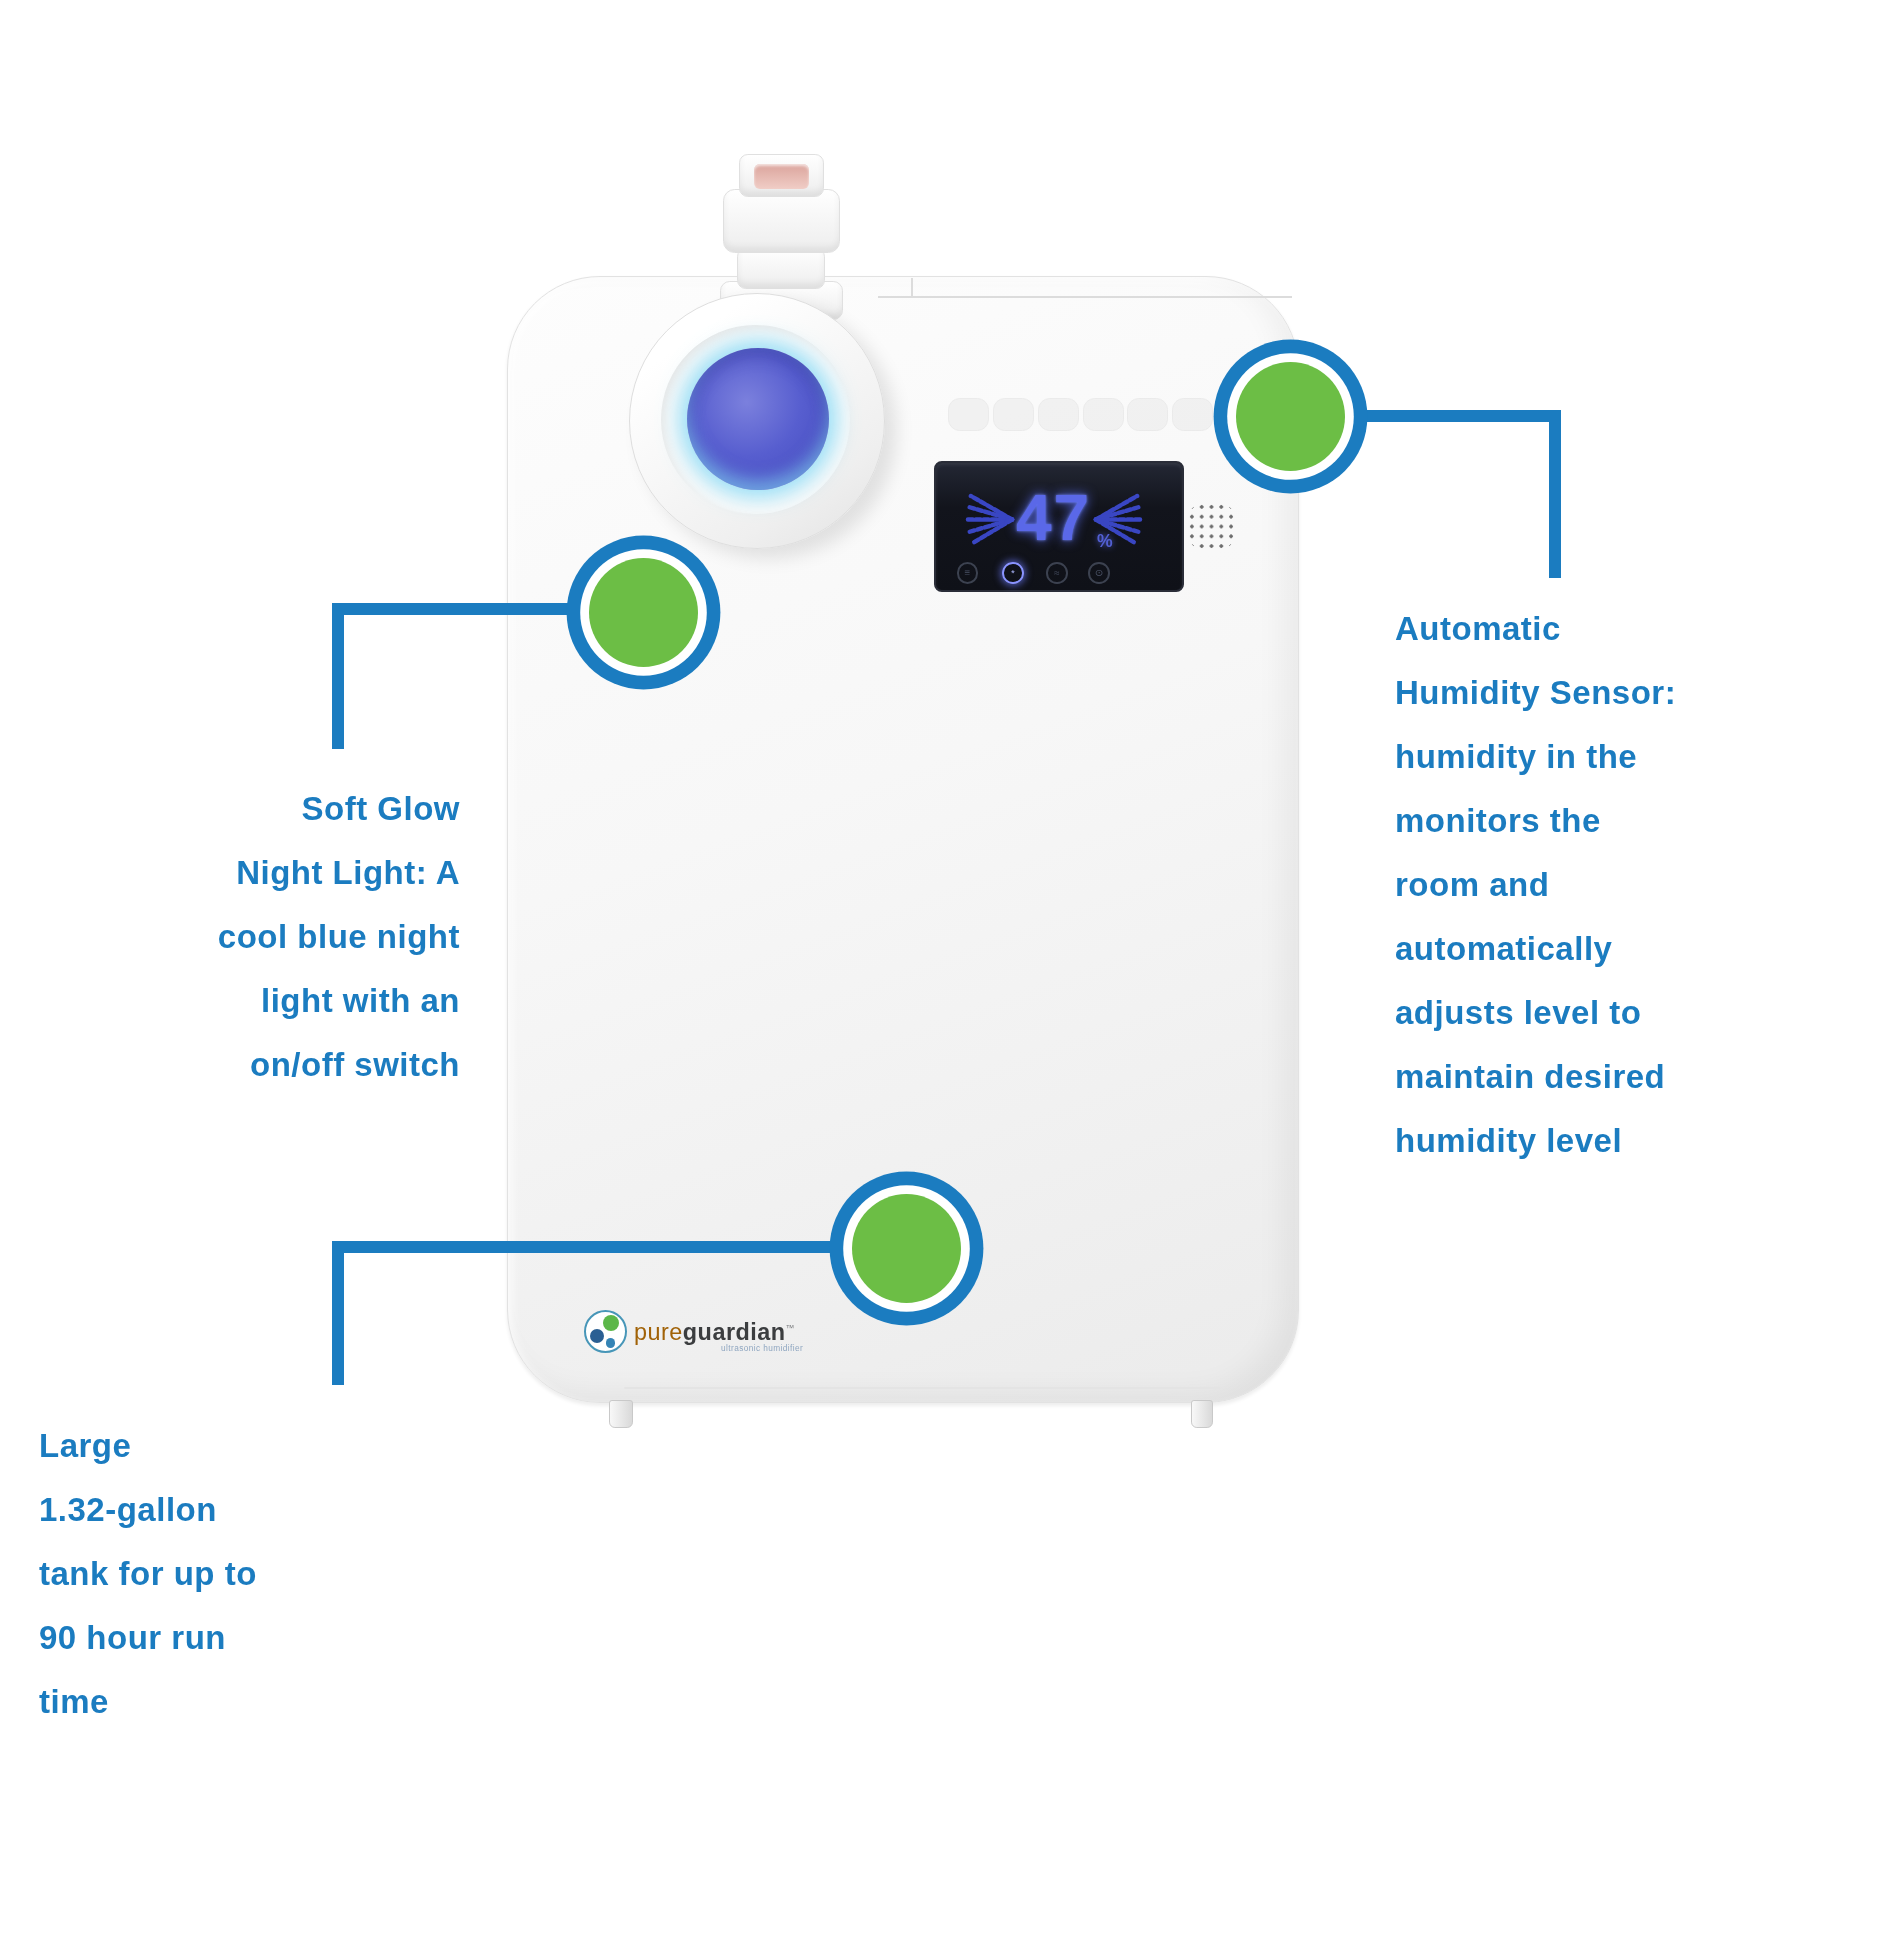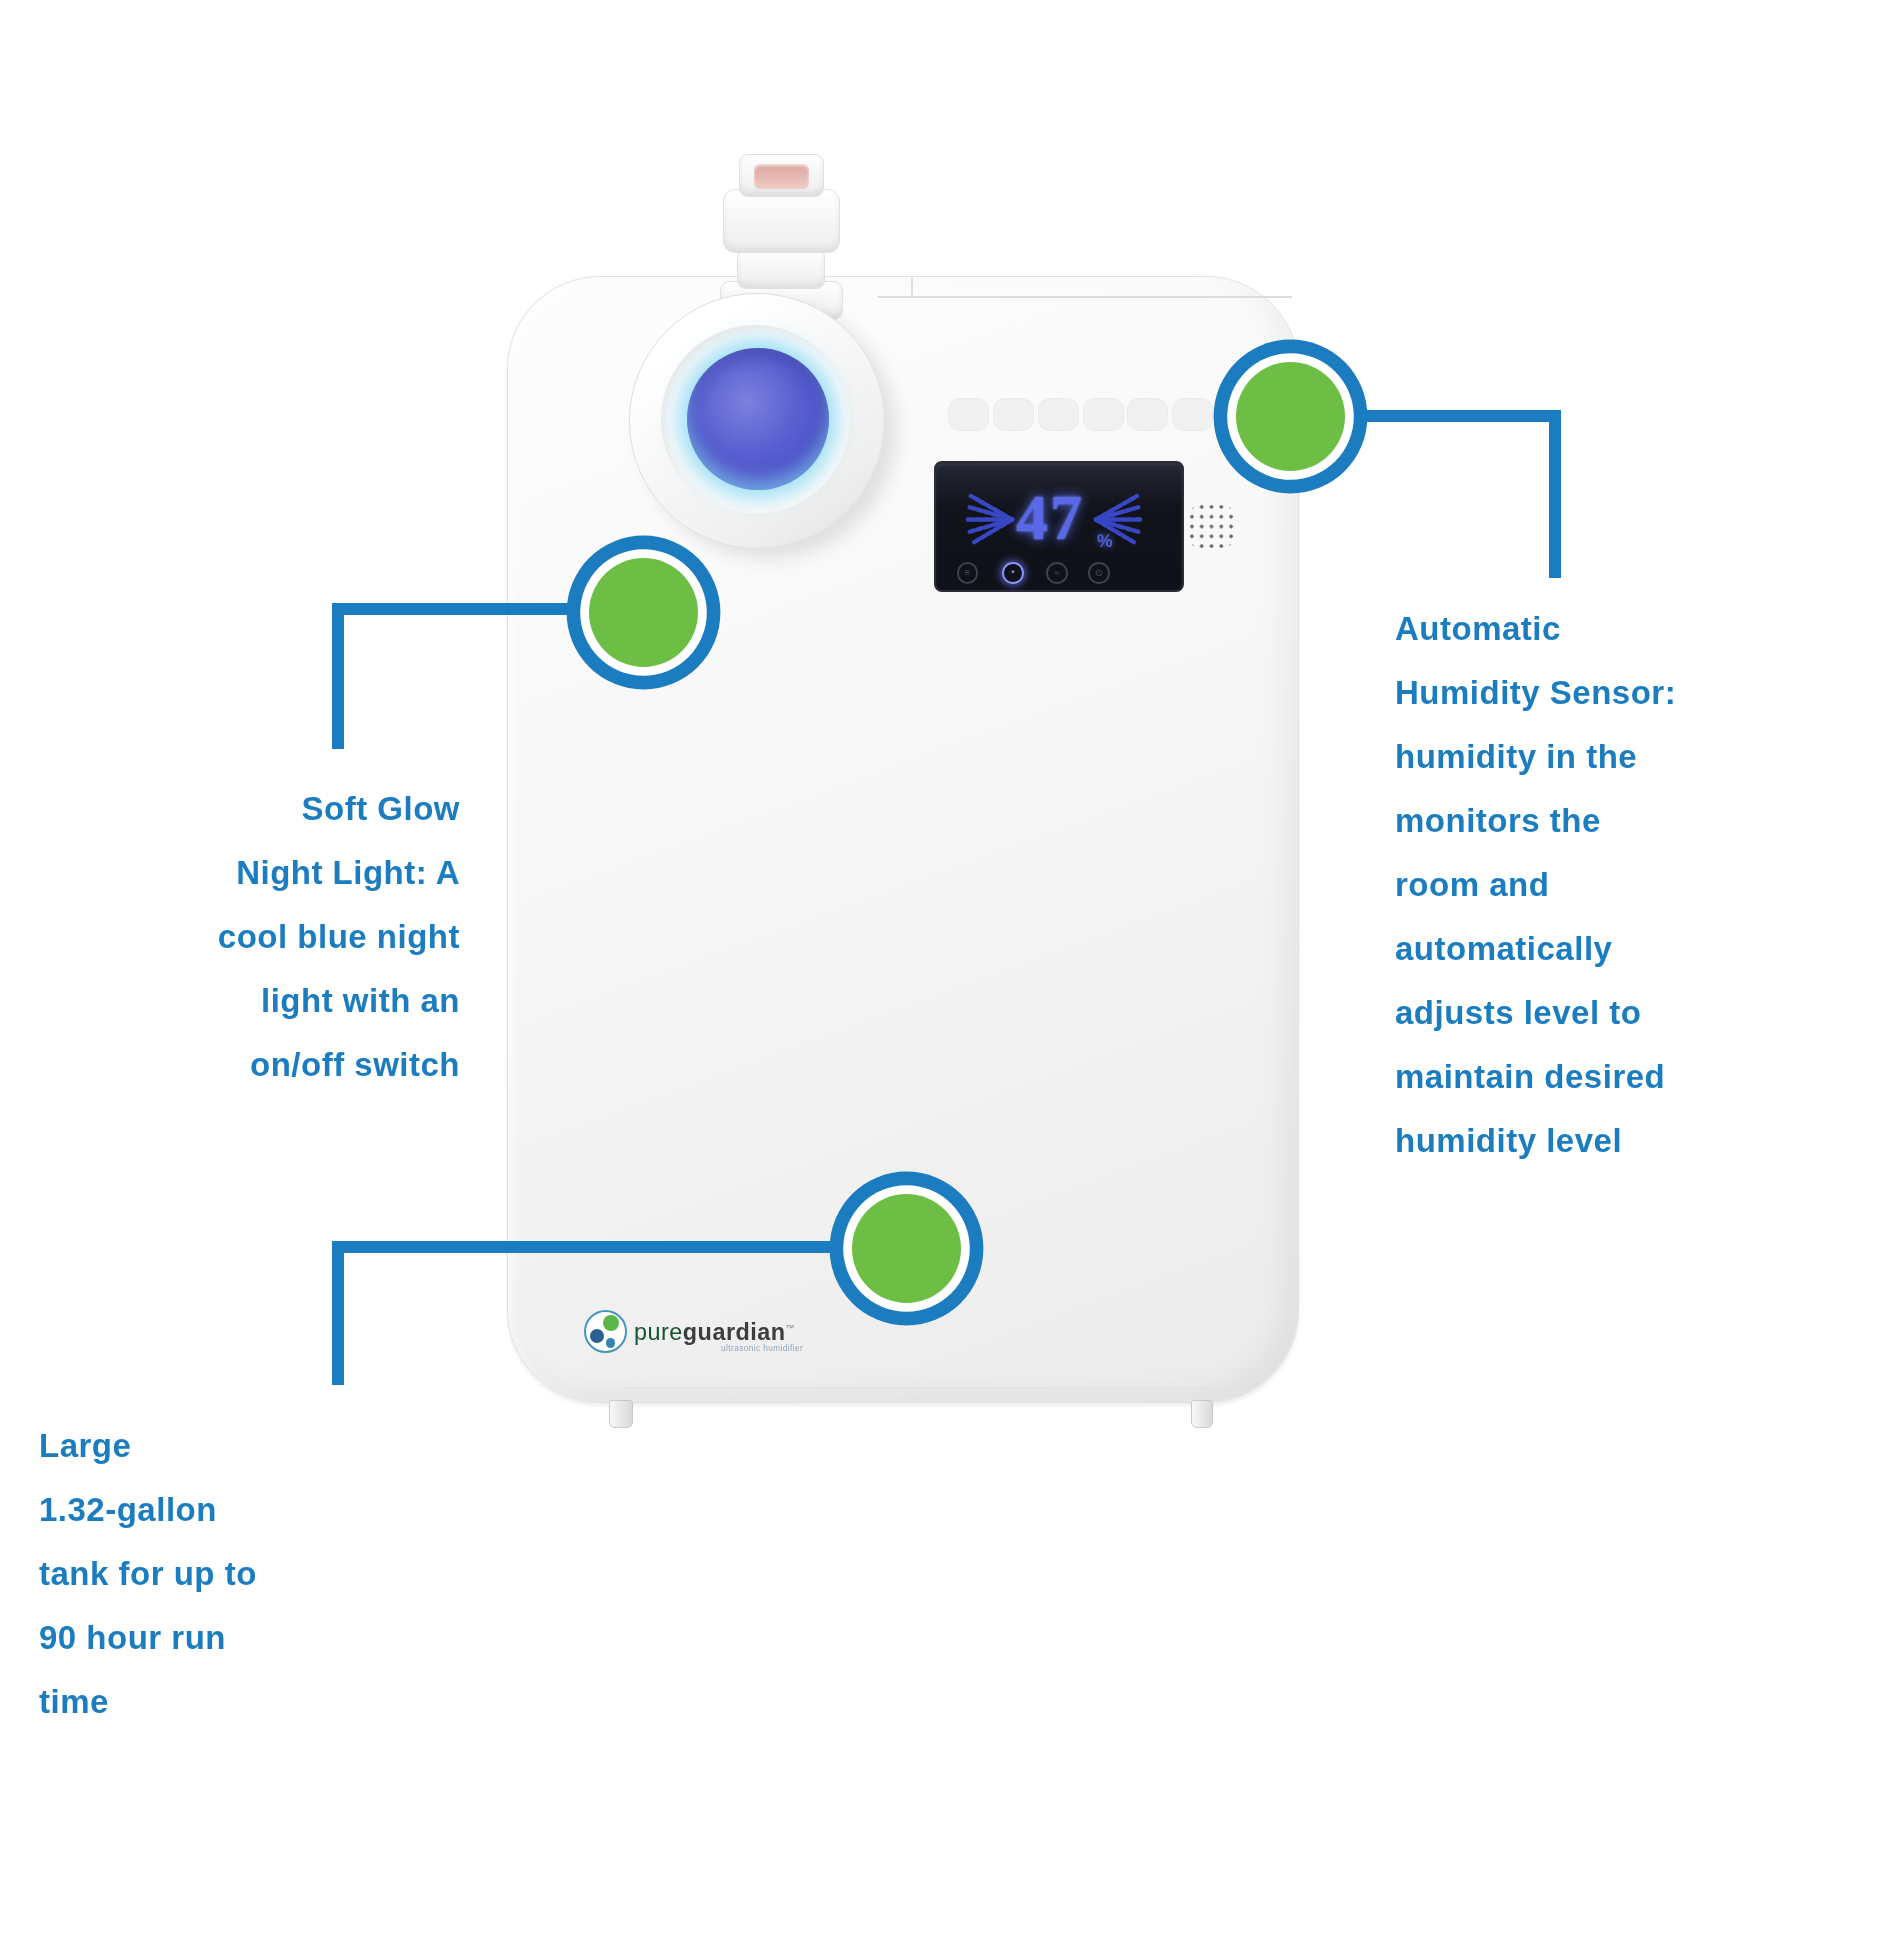--- a/index.html
+++ b/index.html
@@ -60,21 +60,21 @@
         z-index:3;}
 
   
   .face-btn{position:absolute;top:398px;width:39px;height:31px;border-radius:11.7px;
         background:#eeeeee;border:1px solid #e6e6e6;opacity:.75;z-index:2;}
 
   
   .display{position:absolute;left:934px;top:461px;width:246px;height:127px;border-radius:7.8px;
         background:linear-gradient(180deg,#232734 0%,#12141c 35%,#0f1118 100%);
         border:2px solid #2a2d38;box-shadow:inset 0 2px 3.9px rgba(255,255,255,.08);z-index:3;}
-  .digits{position:absolute;left:80px;top:23.4px;font-family:Liberation Serif, serif;
+  .digits{position:absolute;left:80px;top:23.4px;font-family:Liberation Sans, sans-serif;
         font-weight:bold;font-size:64px;line-height:64px;letter-spacing:2px;
         color:var(--digit_blue,#5a68e8);
         text-shadow:0 0 11.7px rgba(95,115,255,.9),0 0 2.9px rgba(130,150,255,.95);}
   .pct{position:absolute;left:161px;top:68px;font-weight:bold;font-size:17.6px;
         color:var(--digit_blue,#5a68e8);opacity:.9;text-shadow:0 0 5.9px rgba(95,115,255,.8);}
   .wing{position:absolute;top:27px;width:51px;height:59px;opacity:.9;}
   .wing-l{left:29px;}
   .wing-r{left:156px;transform:scaleX(-1);}
   .disp-btn{position:absolute;top:99px;width:17.6px;height:17.6px;border-radius:50%;
         border:2px solid #3c4250;color:#4a5266;font-size:9.8px;line-height:13.7px;text-align:center;
@@ -88,21 +88,21 @@
 
   
   .logo{position:absolute;left:584px;top:1310px;z-index:2;}
   .logo-ring{position:absolute;left:0;top:0;width:43px;height:43px;border:2.9px solid #4796b8;
         border-radius:50%;background:#ffffff;box-sizing:border-box;}
   .logo-dot{position:absolute;border-radius:50%;}
   .dot-green{left:18.5px;top:4.9px;width:16.6px;height:16.6px;background:#5cb749;}
   .dot-navy{left:5.9px;top:18.5px;width:14.6px;height:14.6px;background:#2a5f93;}
   .dot-small{left:21.5px;top:28px;width:9.8px;height:9.8px;background:#3584b5;}
   .brand-text{position:absolute;left:50px;top:8.8px;white-space:nowrap;font-size:23.4px;letter-spacing:0.5px;}
-  .brand-pure{color:#14532d;font-weight:400;}
+  .brand-pure{color:#a16207;font-weight:400;}
   .brand-guardian{color:#3b3d3f;font-weight:700;}
   .brand-tm{color:#7c7e80;font-size:8.8px;vertical-align:super;}
   .brand-tagline{position:absolute;left:93px;top:33px;font-size:8.3px;color:#8fa6c0;letter-spacing:0.4px;white-space:nowrap;padding-left:44px;}
 
   
   .callout{position:absolute;font-weight:700;font-size:33px;line-height:64px;
         color:var(--callout_blue,#1b7cc0);letter-spacing:0.5px;z-index:4;}
   .callout-nl{left:39px;top:777px;width:421px;text-align:right;}
   .callout-hs{left:1395px;top:597px;width:478px;text-align:left;}
   .callout-tk{left:39px;top:1414px;width:421px;text-align:left;}

